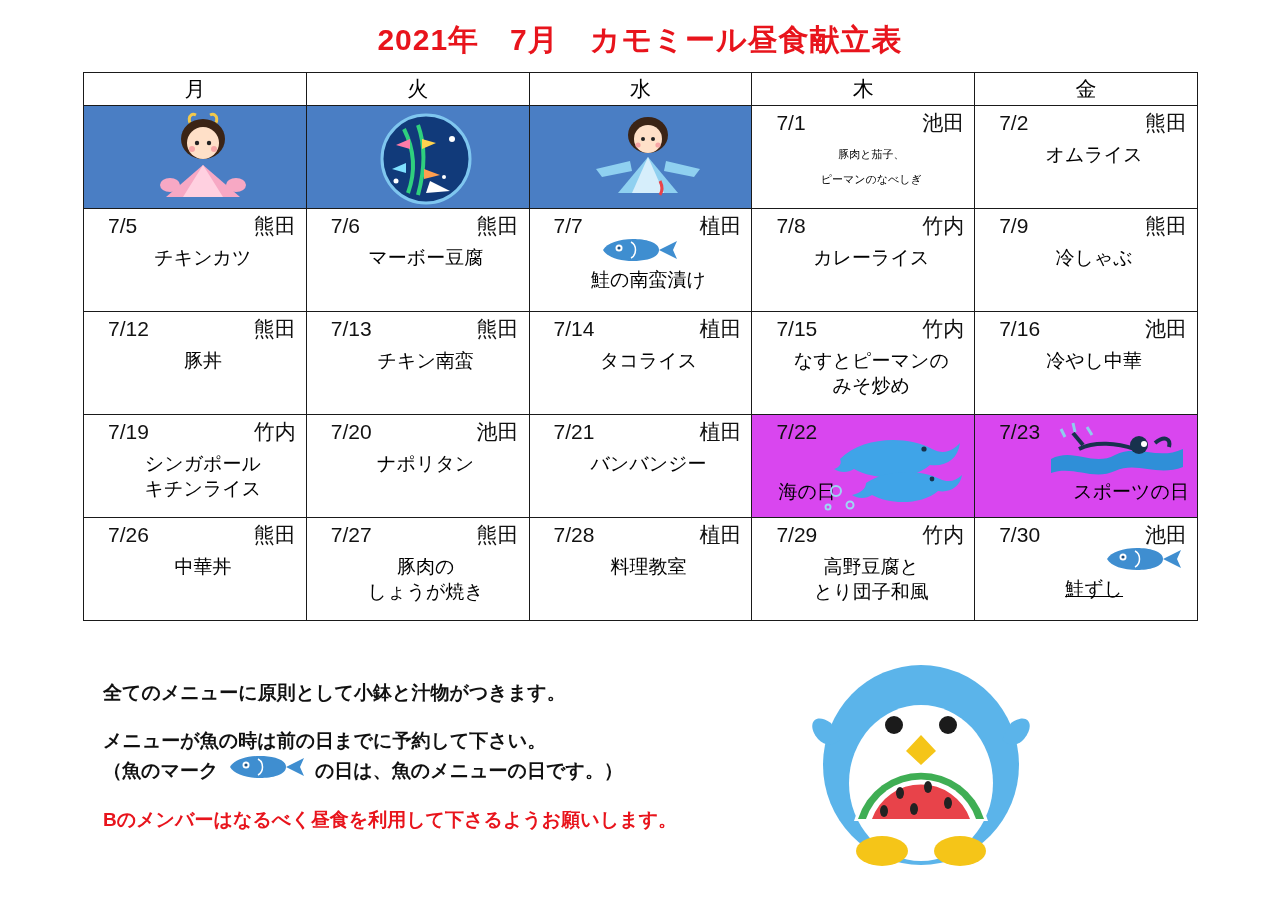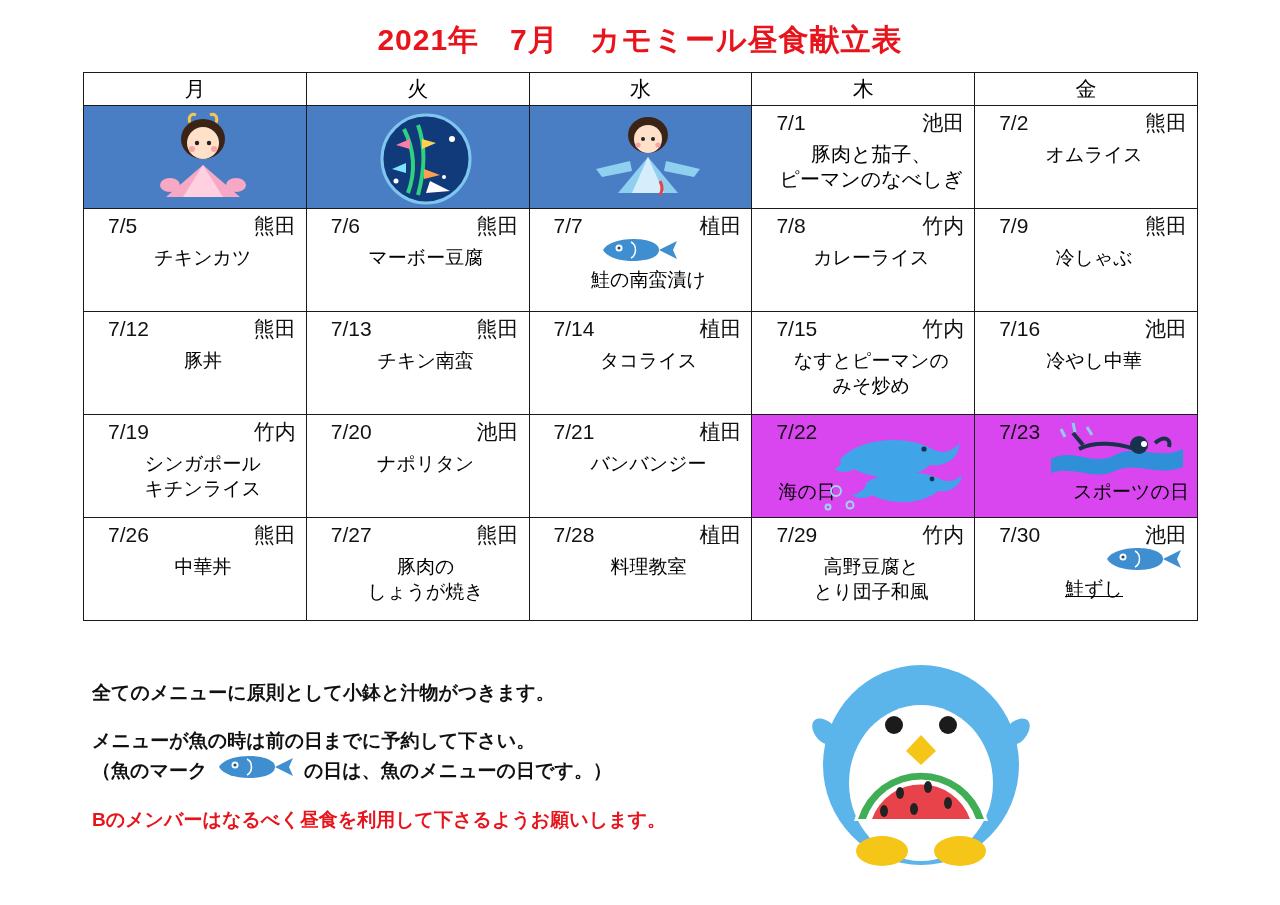--- a/index.html
+++ b/index.html
@@ -70,32 +70,32 @@
   }
   .cell-date { color: #111; }
   .cell-staff { color: #111; padding-right: 2px; }
   .cell-menu {
     margin-top: 6px;
     text-align: center;
     font-size: 19px;
     line-height: 25px;
     white-space: pre-line;
   }
-  .cell-menu.small { font-size: 20px; }
+  .cell-menu.small { font-size: 11px; }
   .cell.holiday .cell-menu { text-align: left; padding-left: 2px; }
   .fish {
     position: absolute;
     top: 30px;
     left: 50%;
     transform: translateX(-50%);
   }
   .fish.right { left: auto; right: 14px; transform: none; }
   .notes {
     position: absolute;
-    left: 92px;
+    left: 103px;
     top: 678px;
     font-size: 19px;
     font-weight: bold;
     line-height: 30px;
   }
   .notes .blk { color: #111; }
   .notes .red { color: #e8141c; }
   .note-block { margin-bottom: 18px; }
   .inline-fish {
     display: inline-block;

